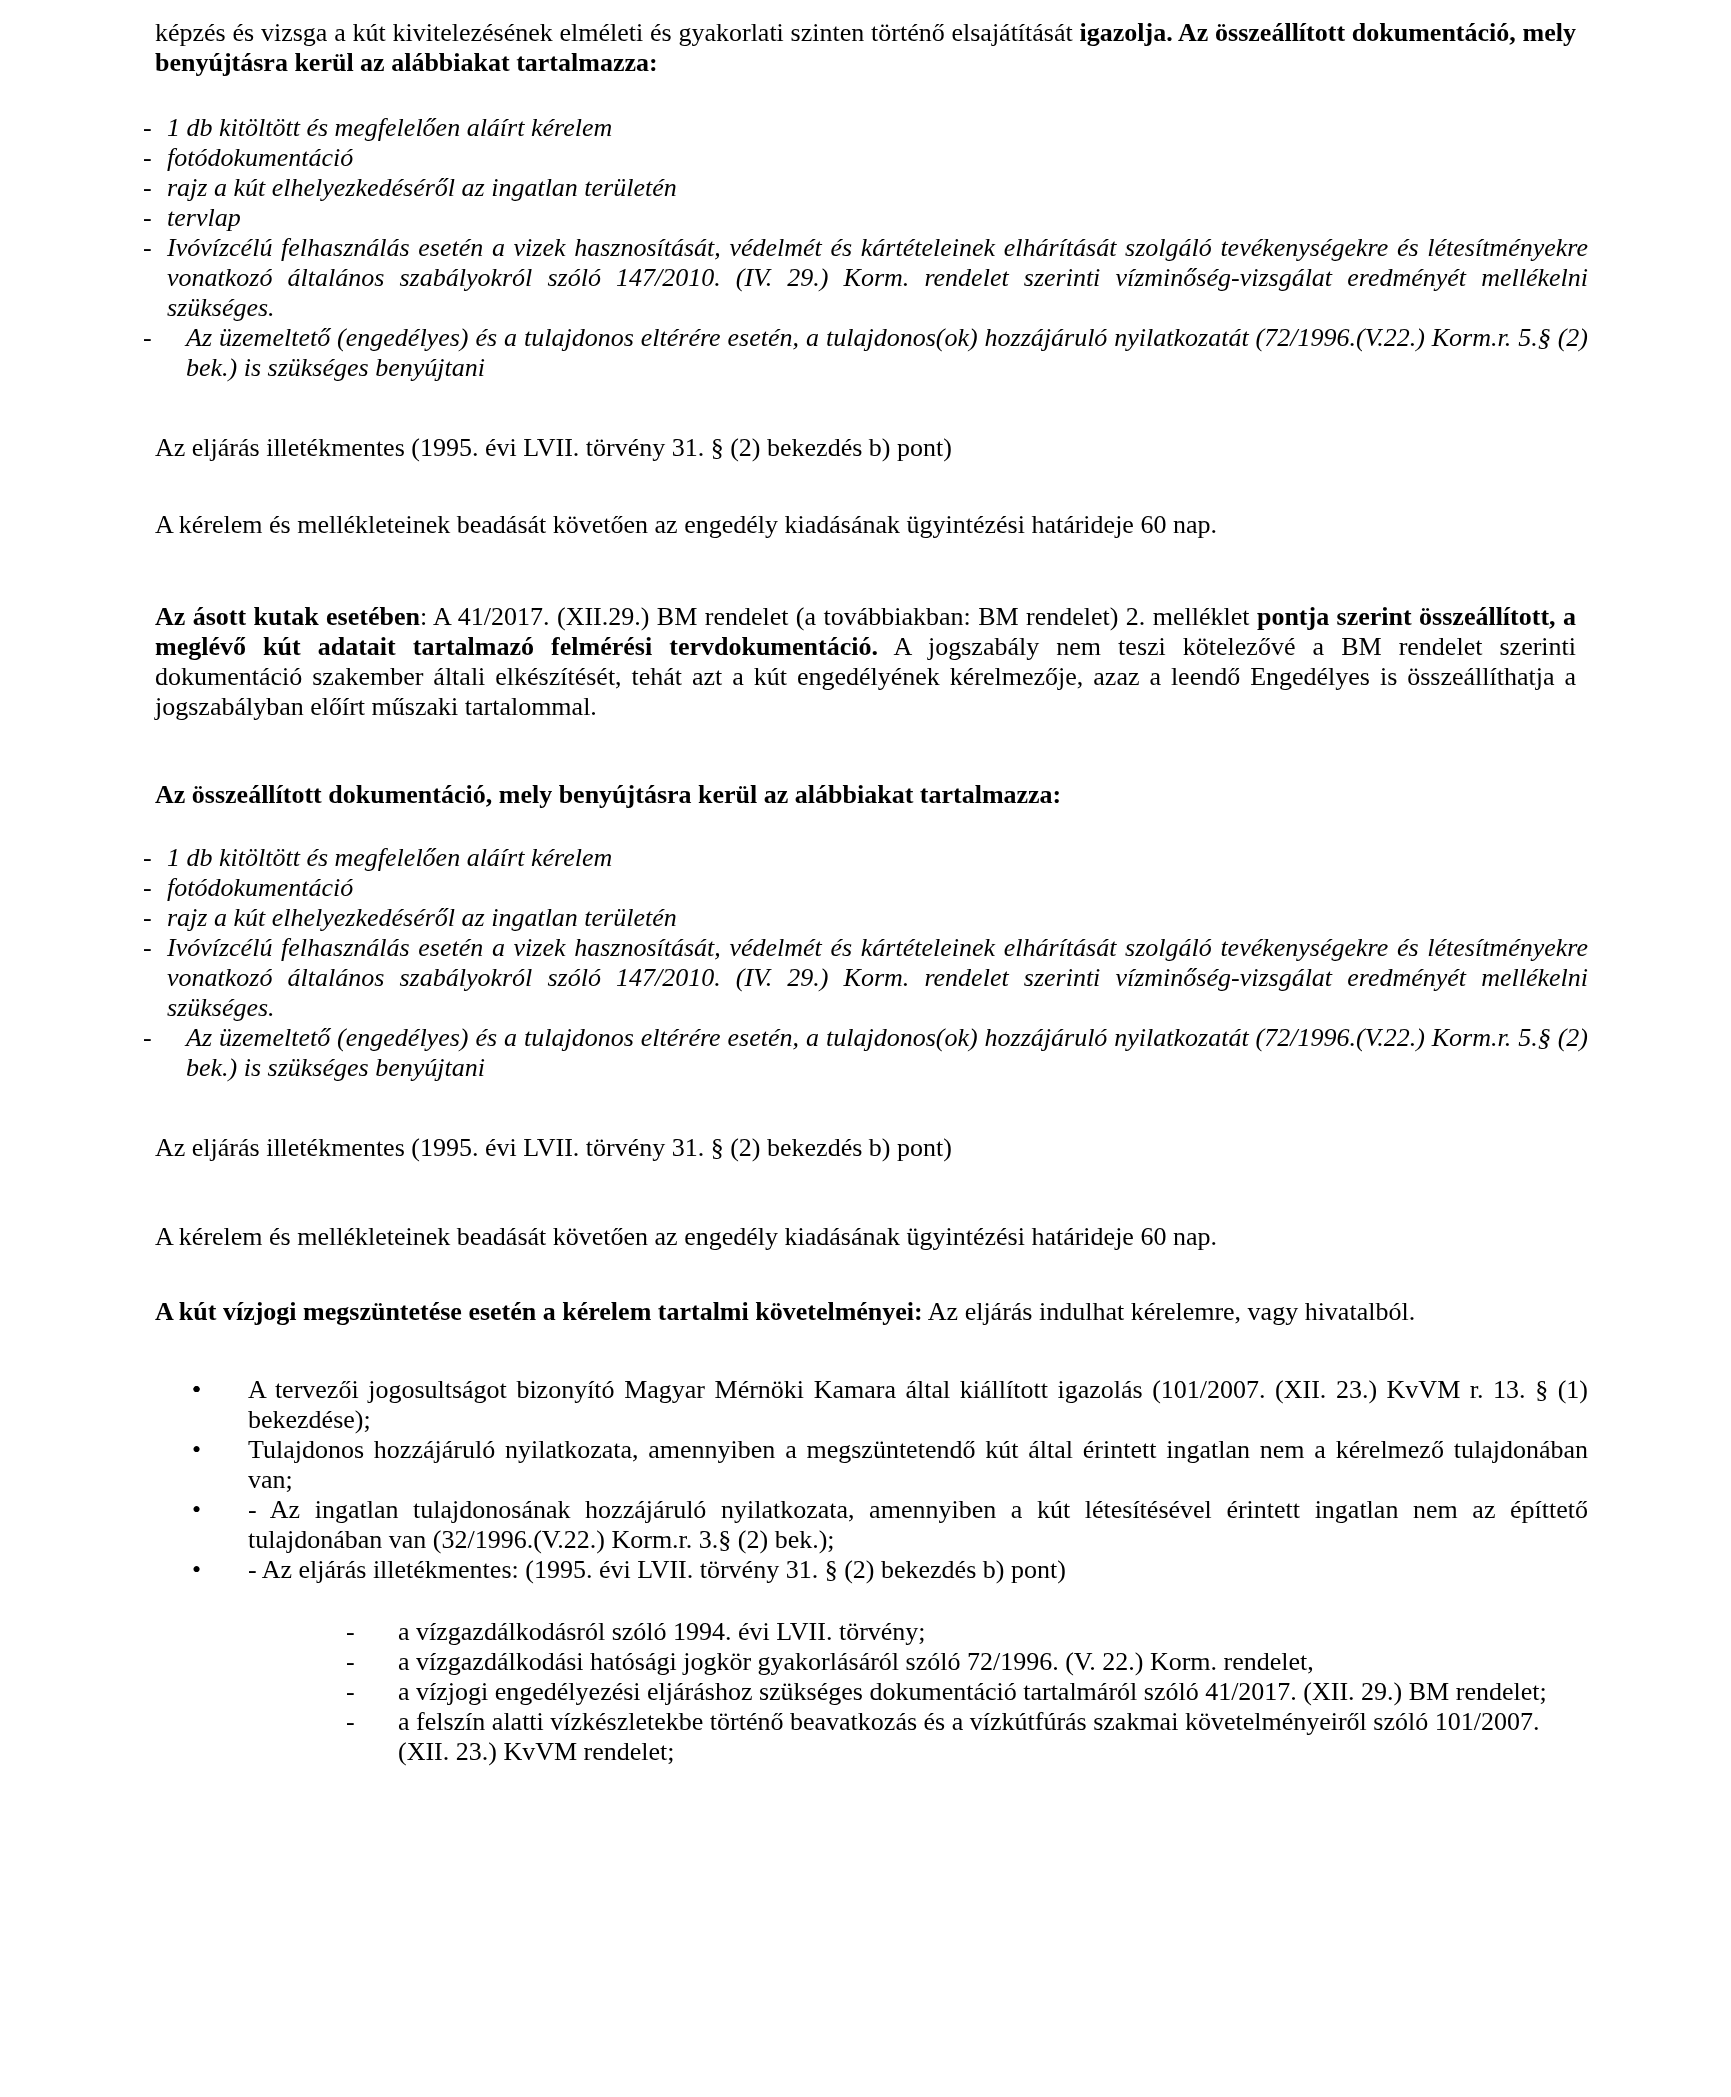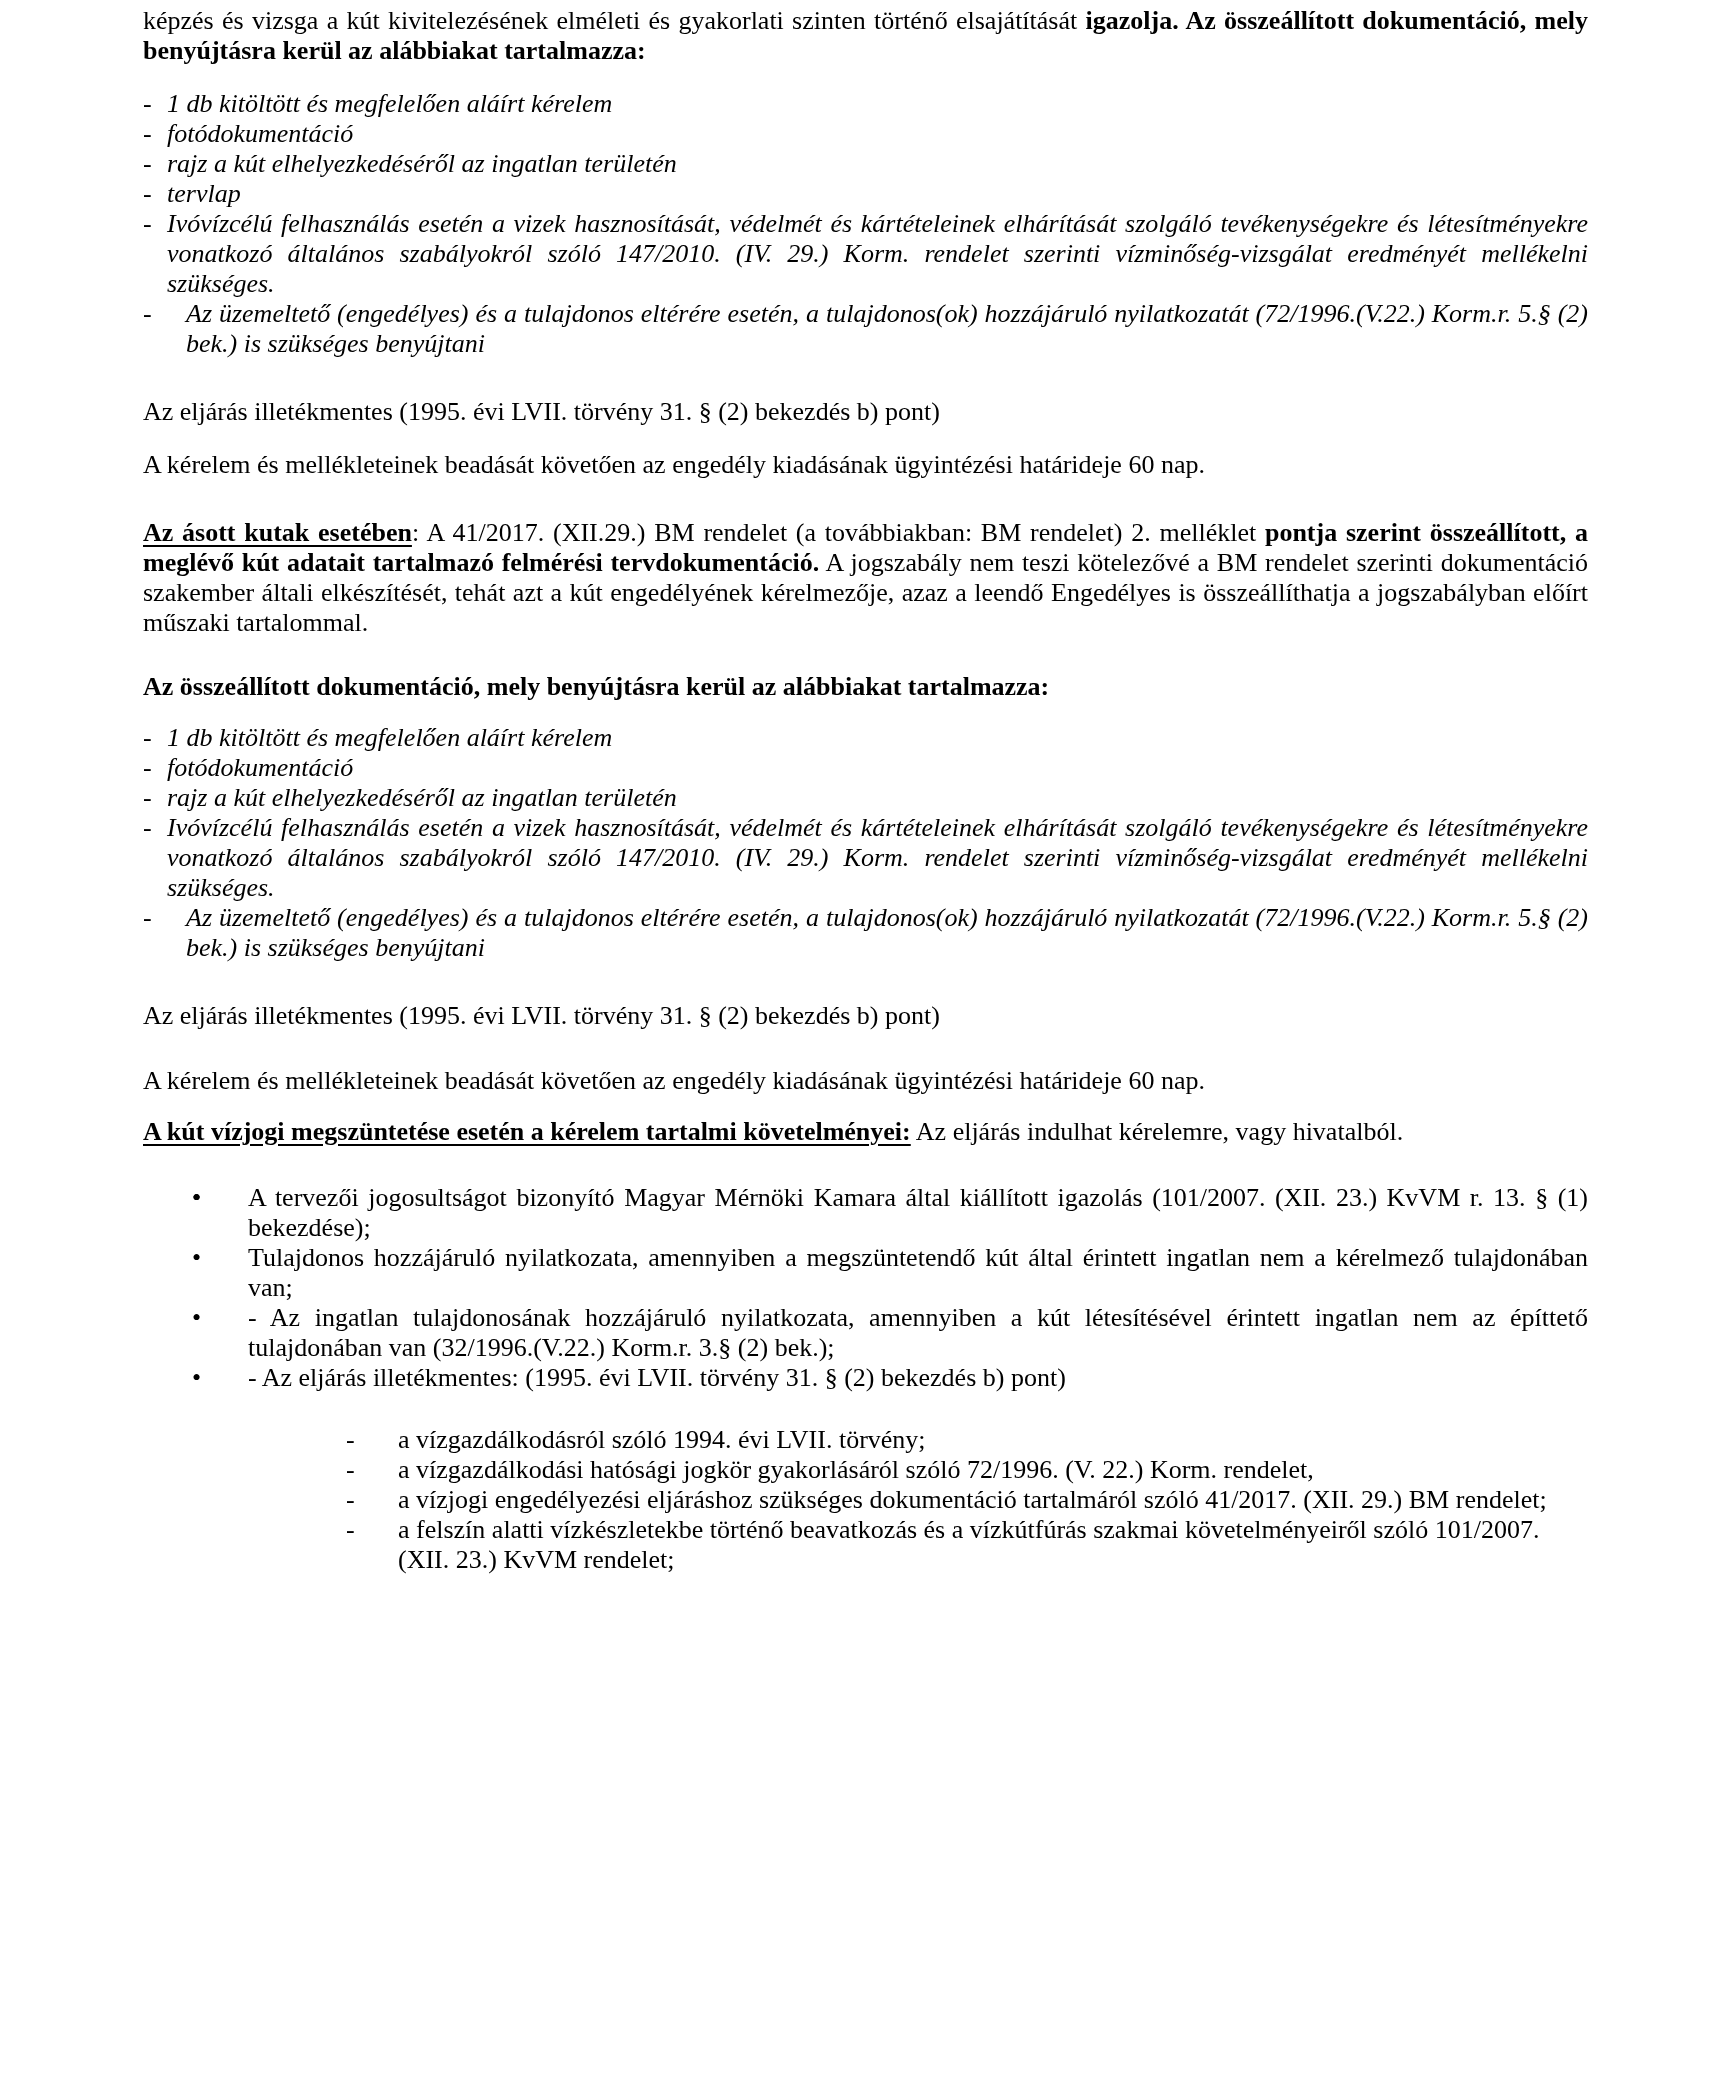--- a/index.html
+++ b/index.html
@@ -1,20 +1,20 @@
 <!DOCTYPE html>
 <html style="font-size:11.2px"><head>
 <meta charset="utf-8">
 <style>
   html, body { margin:0; padding:0; background:#ffffff; }
   body { width:1732px; height:2097px; position:relative; overflow:hidden; color:#000; font-family:"Liberation Serif","DejaVu Serif",serif; font-size:26px; line-height:30px; }
   .page { position:absolute; left:143px; top:5.6px; width:1445px; }
-  p { margin:0; text-align:justify; }
+  p { margin:12px; text-align:justify; }
   .b { font-weight:bold; }
-  .u { text-decoration:underline; text-decoration-thickness:2.1px; text-underline-offset:3.5px; }
+  .u { text-decoration-thickness:2.1px; text-underline-offset:3.5px; }
   .dl { margin:0; padding:0; list-style:none; }
   .dl li { position:relative; padding-left:24px; text-align:justify; font-style:italic; }
   .dl li .mk { position:absolute; left:0; top:0; font-style:normal; }
   .dl li.wide { padding-left:43px; }
   .gap1 { height:23px; }
   .bl { margin:0; padding:0; list-style:none; }
   .bl li { position:relative; padding-left:105px; text-align:justify; }
   .bl li .mk { position:absolute; left:49px; top:0; }
   .law { margin:0; padding:0; list-style:none; }
   .law li { position:relative; padding-left:255px; text-align:left; }

